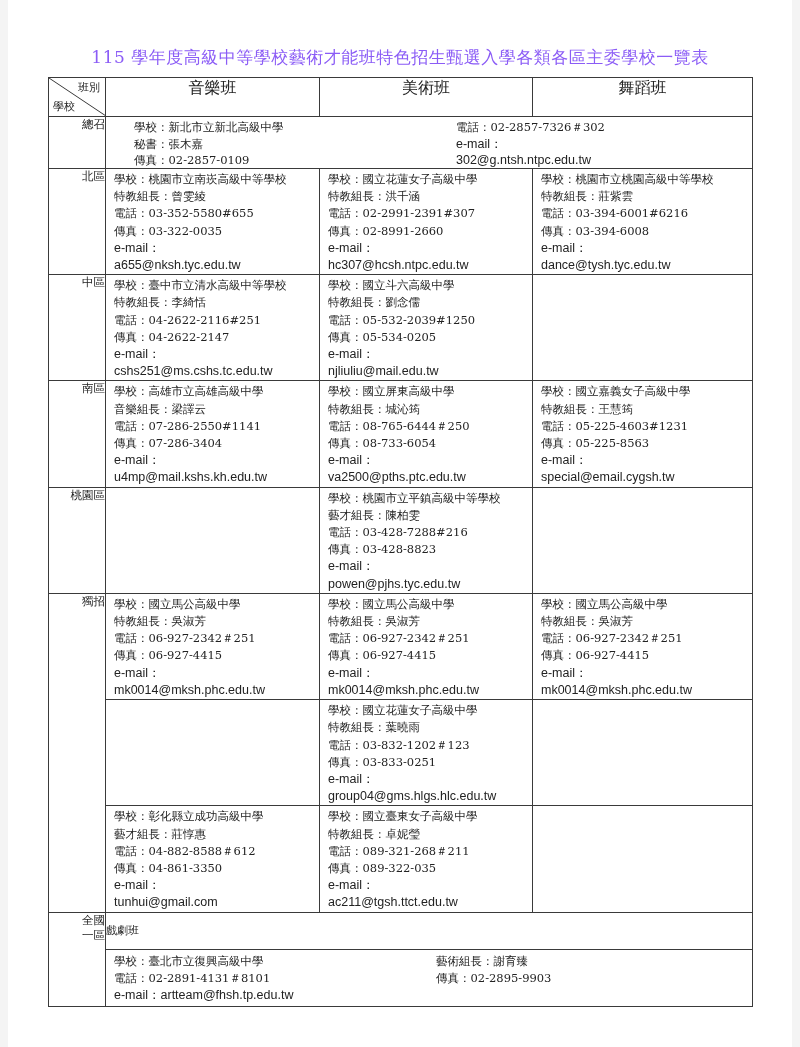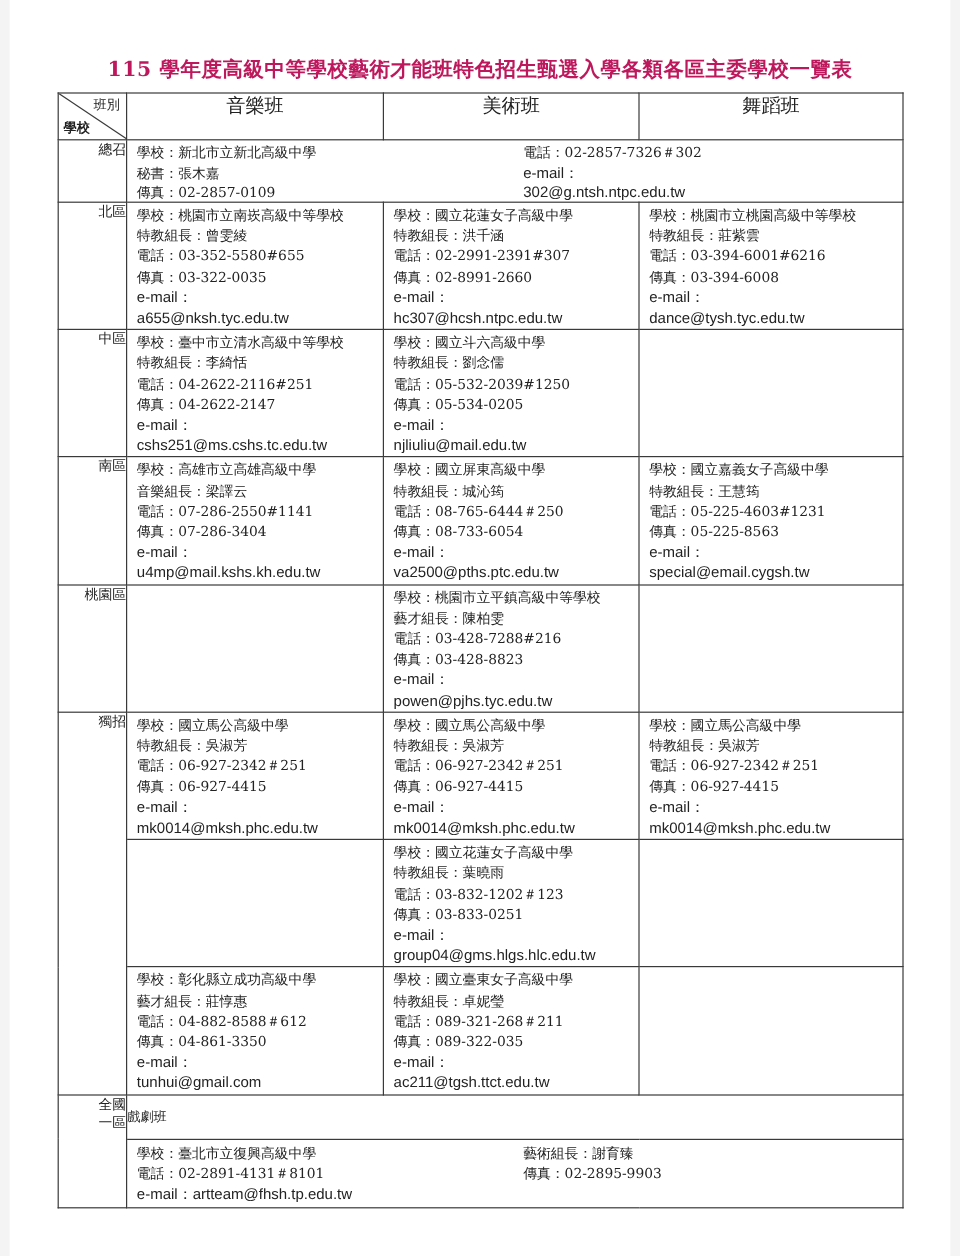--- a/index.html
+++ b/index.html
@@ -3,47 +3,47 @@
 <meta charset="utf-8">
 <style>
   html, body { margin: 0; padding: 0; background: #f4f4f4; }
   body { width: 800px; height: 1047px; position: relative; overflow: hidden; }
   .page {
     position: absolute; left: 8px; top: 0; width: 784px; height: 1047px;
     background: #ffffff;
   }
   .title {
     position: absolute; left: 0; top: 46px; width: 800px; text-align: center;
-    font-family: "DejaVu Serif", serif; font-weight: bold; font-size: 17px;
-    color: #be185d; letter-spacing: 0.5px;
+    font-family: "DejaVu Serif", serif; font-weight: normal; font-size: 17px;
+    color: #8b5cf6; letter-spacing: 0.5px;
   }
   table.main {
     position: absolute; left: 48px; top: 77px; width: 704px;
     border-collapse: collapse; table-layout: fixed;
     font-family: "DejaVu Serif", serif; font-size: 11.5px; color: #222;
   }
   table.main td, table.main th {
     border: 1.5px solid #3a3a3a; padding: 0; vertical-align: top;
   }
   col.c-region { width: 57px; }
   col.c-music  { width: 214px; }
   col.c-art    { width: 213px; }
   col.c-dance  { width: 220px; }
   th.hdr { height: 38px; font-weight: normal; text-align: center; vertical-align: middle; font-size: 16px; }
   th.corner { position: relative; height: 38px; }
   .corner-top { position: absolute; right: 5px; top: 2px; font-size: 11px; font-weight: normal; }
-  .corner-bot { position: absolute; left: 4px; bottom: 2px; font-size: 11px; font-weight: bold; }
+  .corner-bot { position: absolute; left: 4px; bottom: 2px; font-size: 11px; font-weight: normal; }
   .corner svg { position: absolute; left: 0; top: 0; }
   td.region { text-align: right; vertical-align: middle; font-size: 11.5px; }
   .cell { padding: 2px 8px 0 8px; line-height: 17.2px; }
   .cell .line { white-space: nowrap; }
   .lat { font-family: Liberation Sans, sans-serif; font-size: 12.5px; }
   tr.r-103 td { height: 101px; margin-top: 30px; }
   tr.r-zz td { height: 51px; }
-  .zz-wrap { position: relative; height: 51px; }
+  .zz-wrap { position: relative; height: 51px; margin-left: 20px; }
   .zz-left { position: absolute; left: 8px; top: 2px; line-height: 16.5px; }
   .zz-right { position: absolute; left: 330px; top: 2px; line-height: 16.5px; }
   .drama-hdr { height: 36px; text-align: left; vertical-align: middle !important; font-size: 11px; margin-top: 20px; }
   .drama-body { height: 56px; position: relative; }
   .dr-left { position: absolute; left: 8px; top: 3px; line-height: 17px; }
   .dr-right { position: absolute; left: 330px; top: 3px; line-height: 17px; }
 </style>
 </head>
 <body>
 

